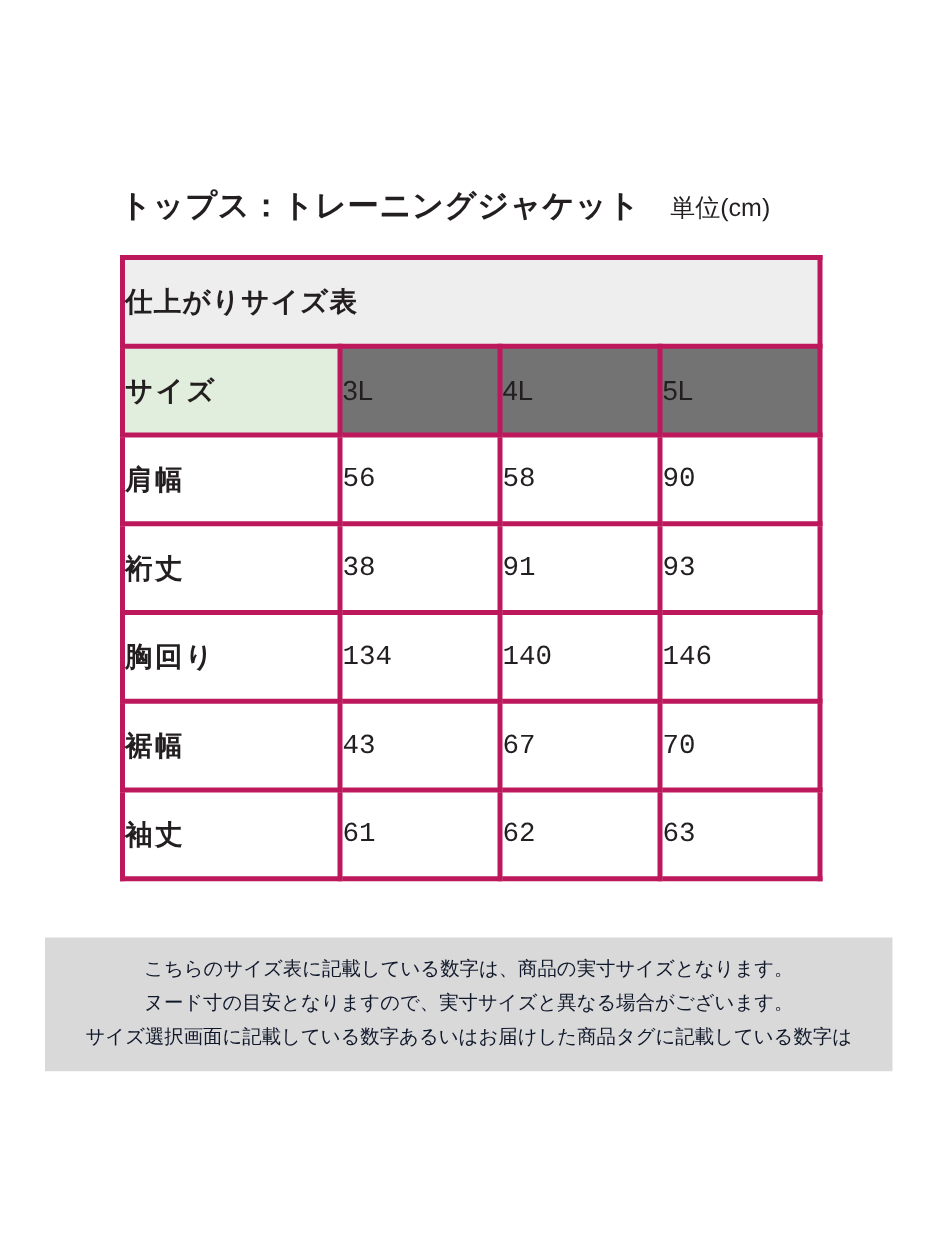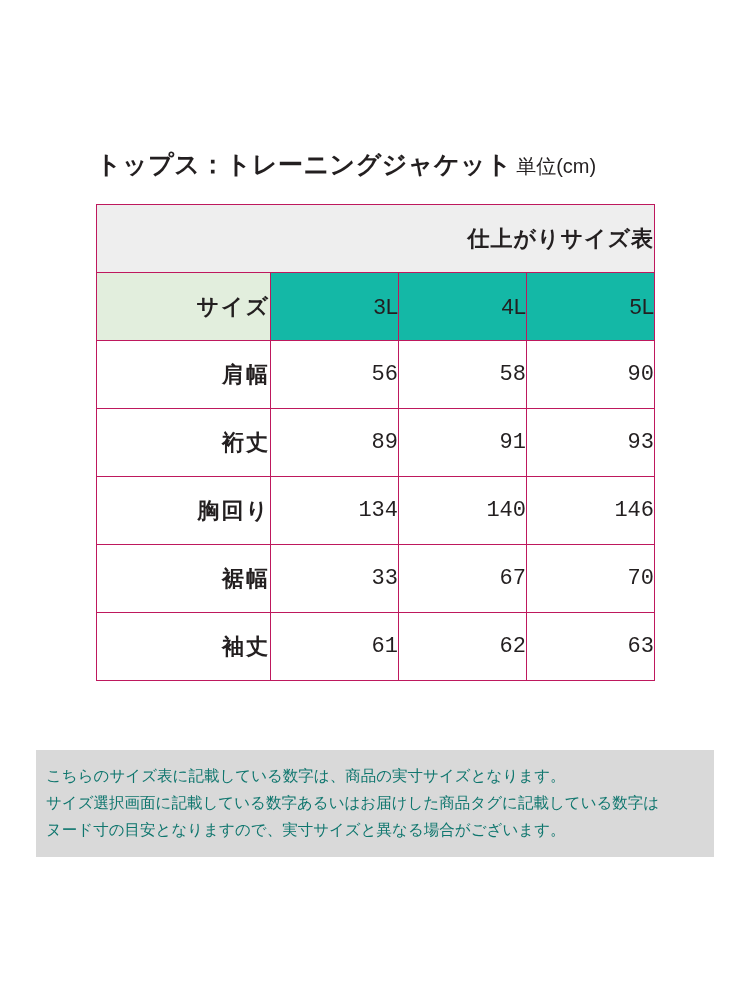--- a/index.html
+++ b/index.html
@@ -31,55 +31,55 @@
   }
   .title-main {
     font-size: 25px;
     font-weight: bold;
     letter-spacing: 0.5px;
     white-space: nowrap;
   }
   .title-unit {
     font-size: 20px;
     font-weight: normal;
-    margin-left: 4px;
+    margin-left: 24px;
     white-space: nowrap;
   }
   table.size-table {
     position: absolute;
     left: 96px;
     top: 204px;
     width: 558px;
     border-collapse: collapse;
     table-layout: fixed;
   }
   table.size-table td {
-    border: 1px solid #be185d;
-    text-align: right;
+    border: 4px solid #be185d;
+    text-align: left;
     vertical-align: middle;
     font-size: 22px;
     height: 67px;
     padding: 0;
   }
   td.caption-cell {
     background: #eeeeee;
     font-size: 22px;
     font-weight: bold;
     height: 56px;
     letter-spacing: 1px;
   }
   td.head-label {
     background: #e2eedd;
     font-weight: bold;
     font-size: 23px;
     letter-spacing: 2px;
     font-family: Liberation Mono, monospace;
   }
   td.head-size {
-    background: #14b8a6;
+    background: #737373;
     font-size: 22px;
   }
   td.row-label {
     font-weight: bold;
     font-size: 23px;
     letter-spacing: 2px;
   }
   td.value {
     font-size: 22px;
     font-family: Liberation Mono, monospace;
@@ -87,23 +87,24 @@
   .col-label { width: 174px; }
   .col-v { width: 128px; }
   .note {
     position: absolute;
     left: 36px;
     top: 750px;
     width: 678px;
     background: #d9d9d9;
     box-sizing: border-box;
     padding: 12px 10px 14px 10px;
+    text-align: center;
     font-size: 15.5px;
     line-height: 1.75;
-    color: #0f766e;
+    color: #0f172a;
   }
   .note div { white-space: nowrap; }
 </style>
 </head>
 <body>
 
 <div class="page">
 
   <div class="title-row">
     <span class="title-main">トップス：トレーニングジャケット</span>
@@ -128,44 +129,44 @@
         <td class="head-size">5L</td>
       </tr>
       <tr>
         <td class="row-label">肩幅</td>
         <td class="value">56</td>
         <td class="value">58</td>
         <td class="value">90</td>
       </tr>
       <tr>
         <td class="row-label">裄丈</td>
-        <td class="value">89</td>
+        <td class="value">38</td>
         <td class="value">91</td>
         <td class="value">93</td>
       </tr>
       <tr>
         <td class="row-label">胸回り</td>
         <td class="value">134</td>
         <td class="value">140</td>
         <td class="value">146</td>
       </tr>
       <tr>
         <td class="row-label">裾幅</td>
-        <td class="value">33</td>
+        <td class="value">43</td>
         <td class="value">67</td>
         <td class="value">70</td>
       </tr>
       <tr>
         <td class="row-label">袖丈</td>
         <td class="value">61</td>
         <td class="value">62</td>
         <td class="value">63</td>
       </tr>
     </tbody>
   </table>
 
   <div class="note">
     <div>こちらのサイズ表に記載している数字は、商品の実寸サイズとなります。</div>
+    <div>ヌード寸の目安となりますので、実寸サイズと異なる場合がございます。</div>
     <div>サイズ選択画面に記載している数字あるいはお届けした商品タグに記載している数字は</div>
-    <div>ヌード寸の目安となりますので、実寸サイズと異なる場合がございます。</div>
   </div>
 
 </div>
 
 </body></html>

